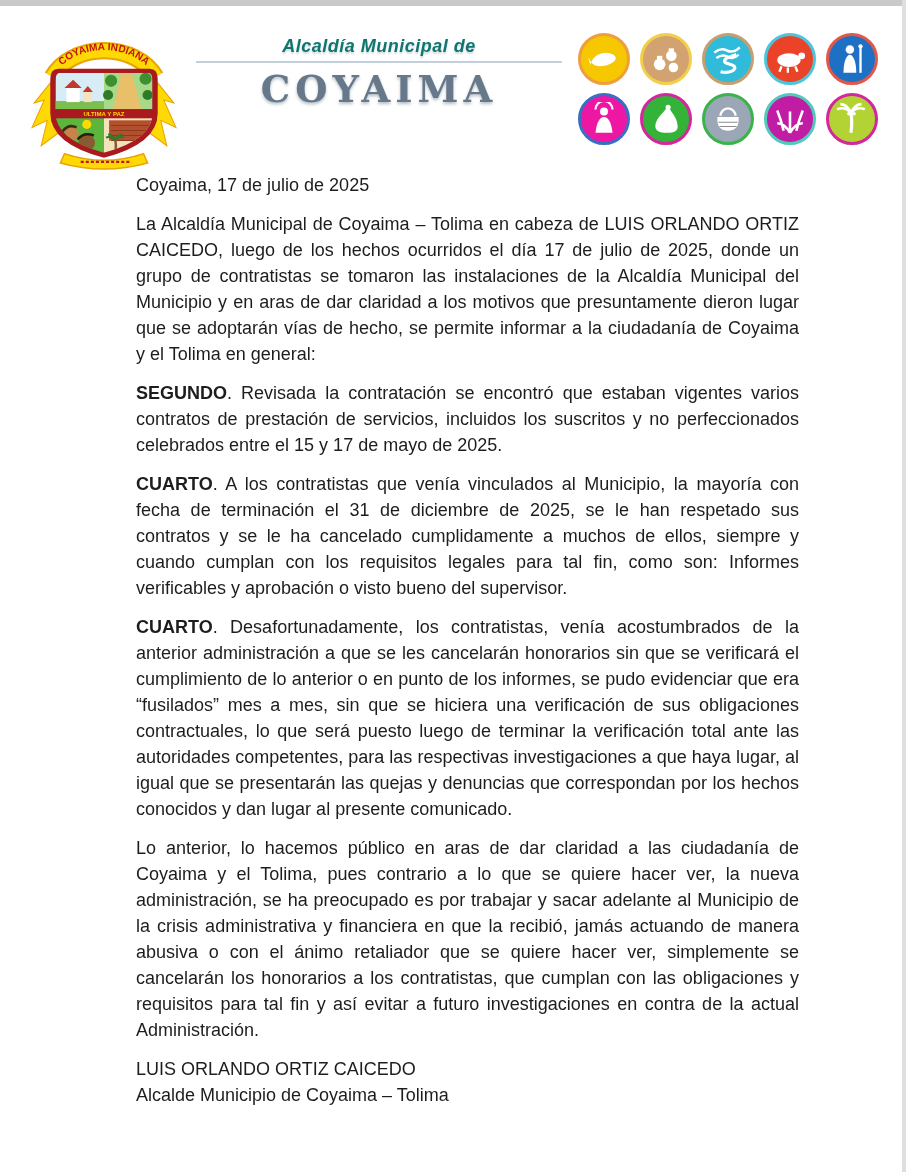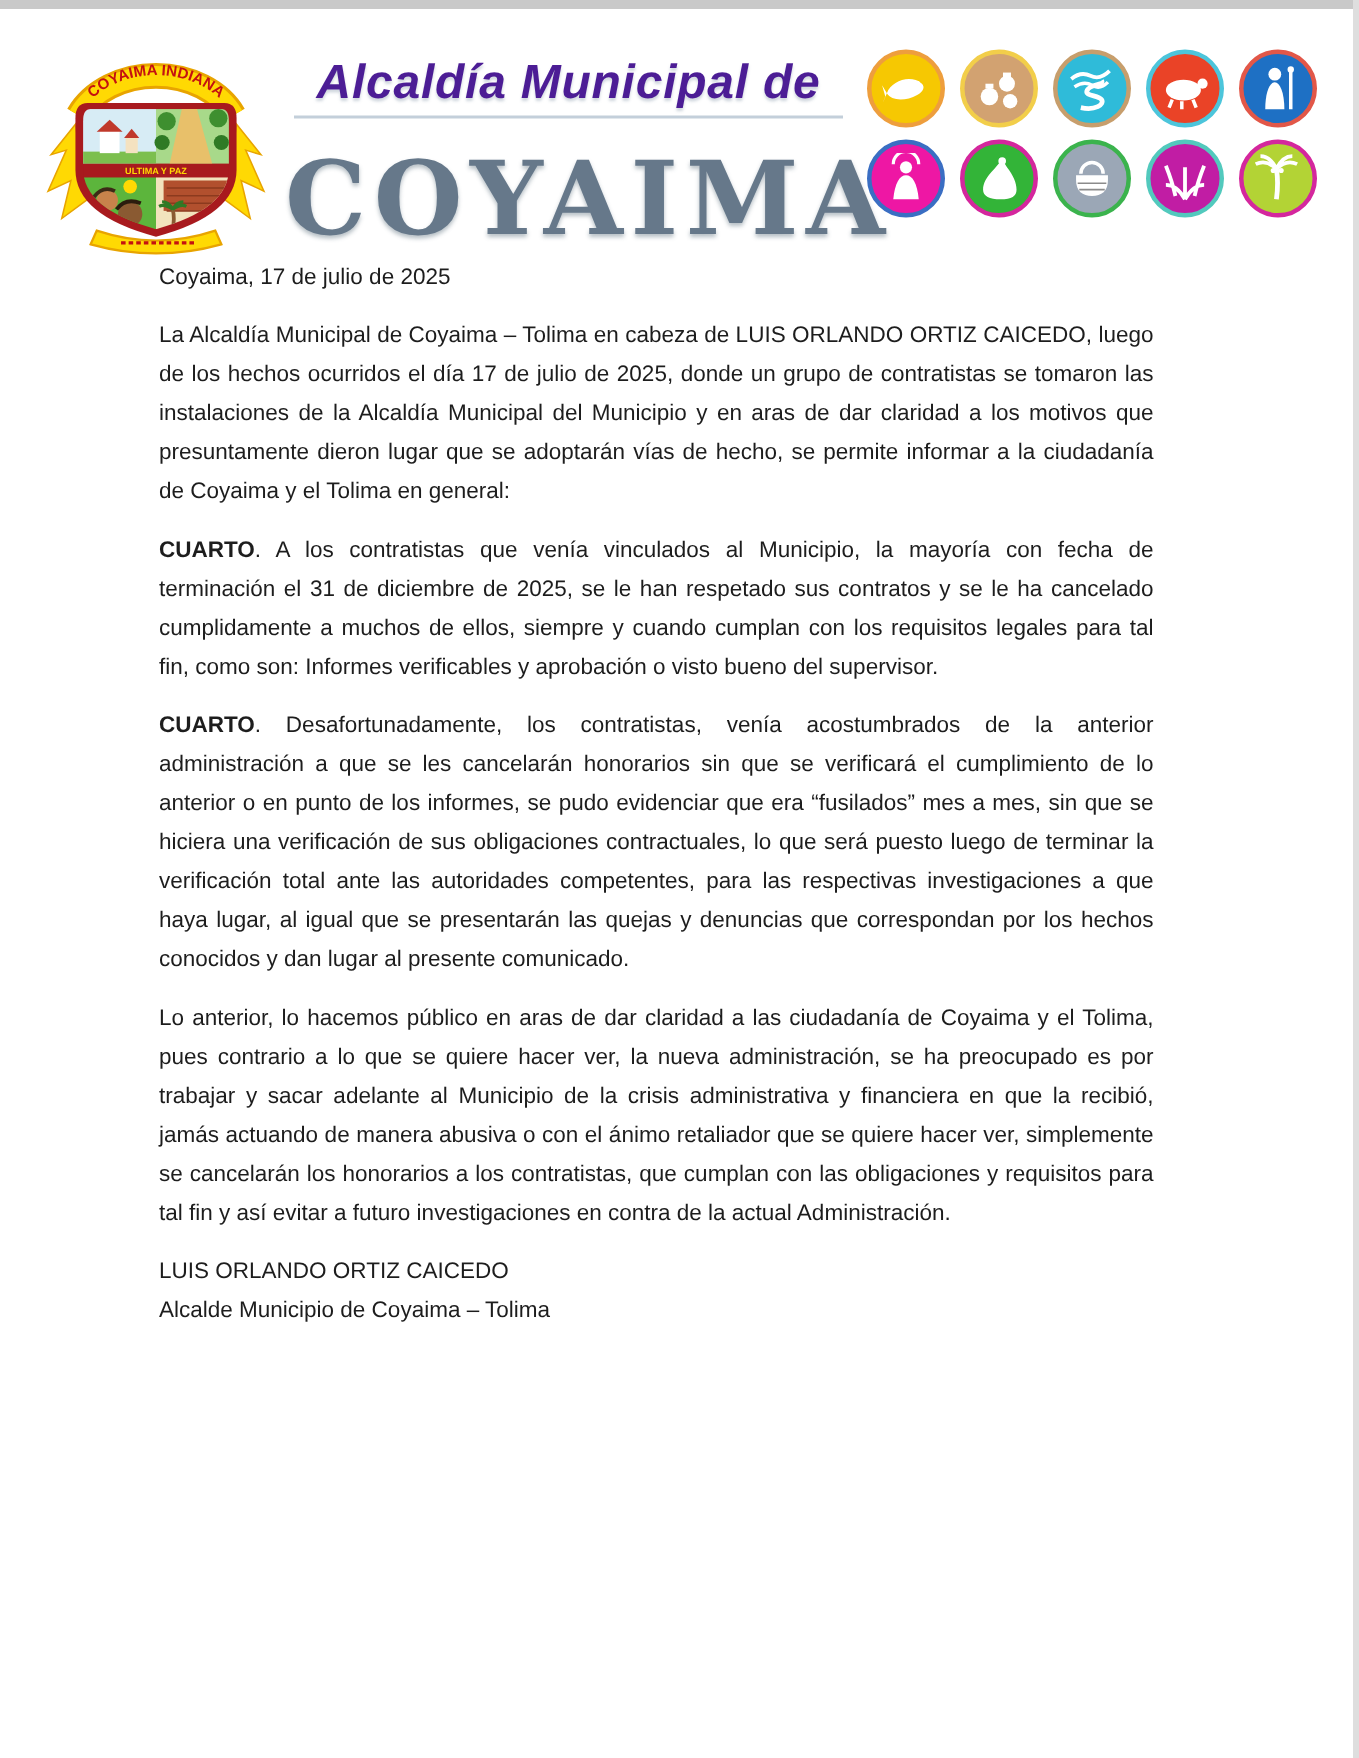--- a/index.html
+++ b/index.html
@@ -7,41 +7,41 @@
     position:relative;width:906px;height:1172px;background:#ffffff;
     font-family:"Liberation Sans",sans-serif;color:#1d1d1d;overflow:hidden;
   }
   .scan-edge-top{position:absolute;left:0;top:0;width:906px;height:6px;background:#c9c9c9;}
   .scan-edge-right{position:absolute;right:0;top:0;width:4px;height:1172px;background:#dedede;}
 
   
   .crest{position:absolute;left:28px;top:20px;width:152px;height:150px;}
   .logo{position:absolute;left:190px;top:36px;width:378px;text-align:center;}
   .logo-line1{
-    font-size:32px;font-style:italic;font-weight:bold;color:#4c1d95;letter-spacing:.5px;
+    font-size:18px;font-style:italic;font-weight:bold;color:#0f766e;letter-spacing:.5px;
     text-shadow:0 2px 2px rgba(120,140,160,.35);
   }
   .logo-rule{border:0;border-top:2px solid #C3CFDA;margin:4px 6px 0 6px;}
   .logo-line2{
-    font-family:"DejaVu Serif",serif;font-weight:bold;font-size:68px;line-height:1.05;
-    color:#66788A;letter-spacing:5px;margin-top:19px;
+    font-family:"DejaVu Serif",serif;font-weight:bold;font-size:37px;line-height:1.05;
+    color:#66788A;letter-spacing:5px;margin-top:7px;
     text-shadow:0 2px 3px rgba(90,110,125,.45);
   }
   .badges{
     position:absolute;left:578px;top:33px;width:310px;
     display:grid;grid-template-columns:repeat(5,52px);grid-auto-rows:52px;column-gap:10px;row-gap:8px;
   }
   .badge{
     width:52px;height:52px;border-radius:50%;border:3px solid #999;box-sizing:border-box;
     display:flex;align-items:center;justify-content:center;
   }
   .badge svg{display:block;}
 
   
-  .doc{position:absolute;left:106px;top:172px;width:663px;font-size:15px;line-height:26px;}
+  .doc{position:absolute;left:136px;top:172px;width:663px;font-size:18px;line-height:26px;}
   .date-line{margin:0 0 16px 0;}
   .doc-title{margin:0 0 12px 0;text-align:center;}
   .doc p{margin:0 0 13px 0;text-align:justify;}
   .doc p b{font-weight:bold;}
   .signature{}
   .sig-name,.sig-role{line-height:26px;}
 </style>
 </head>
 <body>
 
@@ -184,20 +184,21 @@
         <circle cx="13" cy="11" r="1.6" fill="#fff"></circle>
           <circle cx="18" cy="11" r="1.6" fill="#fff"></circle>
       </svg>
     </div>
   </div>
 
   <div class="doc">
     <p class="date-line">Coyaima, 17 de julio de 2025</p>
 
     <p><b></b><span>La Alcaldía Municipal de Coyaima – Tolima en cabeza de LUIS ORLANDO ORTIZ CAICEDO, luego de los hechos ocurridos el día 17 de julio de 2025, donde un grupo de contratistas se tomaron las instalaciones de la Alcaldía Municipal del Municipio y en aras de dar claridad a los motivos que presuntamente dieron lugar que se adoptarán vías de hecho, se permite informar a la ciudadanía de Coyaima y el Tolima en general:</span></p>
+    <p><b>SEGUNDO</b><span>. Revisada la contratación se encontró que estaban vigentes varios contratos de prestación de servicios, incluidos los suscritos y no perfeccionados celebrados entre el 15 y 17 de mayo de 2025.</span></p>
     <p><b>CUARTO</b><span>. A los contratistas que venía vinculados al Municipio, la mayoría con fecha de terminación el 31 de diciembre de 2025, se le han respetado sus contratos y se le ha cancelado cumplidamente a muchos de ellos, siempre y cuando cumplan con los requisitos legales para tal fin, como son: Informes verificables y aprobación o visto bueno del supervisor.</span></p>
     <p><b>CUARTO</b><span>. Desafortunadamente, los contratistas, venía acostumbrados de la anterior administración a que se les cancelarán honorarios sin que se verificará el cumplimiento de lo anterior o en punto de los informes, se pudo evidenciar que era “fusilados” mes a mes, sin que se hiciera una verificación de sus obligaciones contractuales, lo que será puesto luego de terminar la verificación total ante las autoridades competentes, para las respectivas investigaciones a que haya lugar, al igual que se presentarán las quejas y denuncias que correspondan por los hechos conocidos y dan lugar al presente comunicado.</span></p>
     <p><b></b><span>Lo anterior, lo hacemos público en aras de dar claridad a las ciudadanía de Coyaima y el Tolima, pues contrario a lo que se quiere hacer ver, la nueva administración, se ha preocupado es por trabajar y sacar adelante al Municipio de la crisis administrativa y financiera en que la recibió, jamás actuando de manera abusiva o con el ánimo retaliador que se quiere hacer ver, simplemente se cancelarán los honorarios a los contratistas, que cumplan con las obligaciones y requisitos para tal fin y así evitar a futuro investigaciones en contra de la actual Administración.</span></p>
 
     <div class="signature">
       <div class="sig-name">LUIS ORLANDO ORTIZ CAICEDO</div>
       <div class="sig-role">Alcalde Municipio de Coyaima – Tolima</div>
     </div>
   </div>
 </div>

